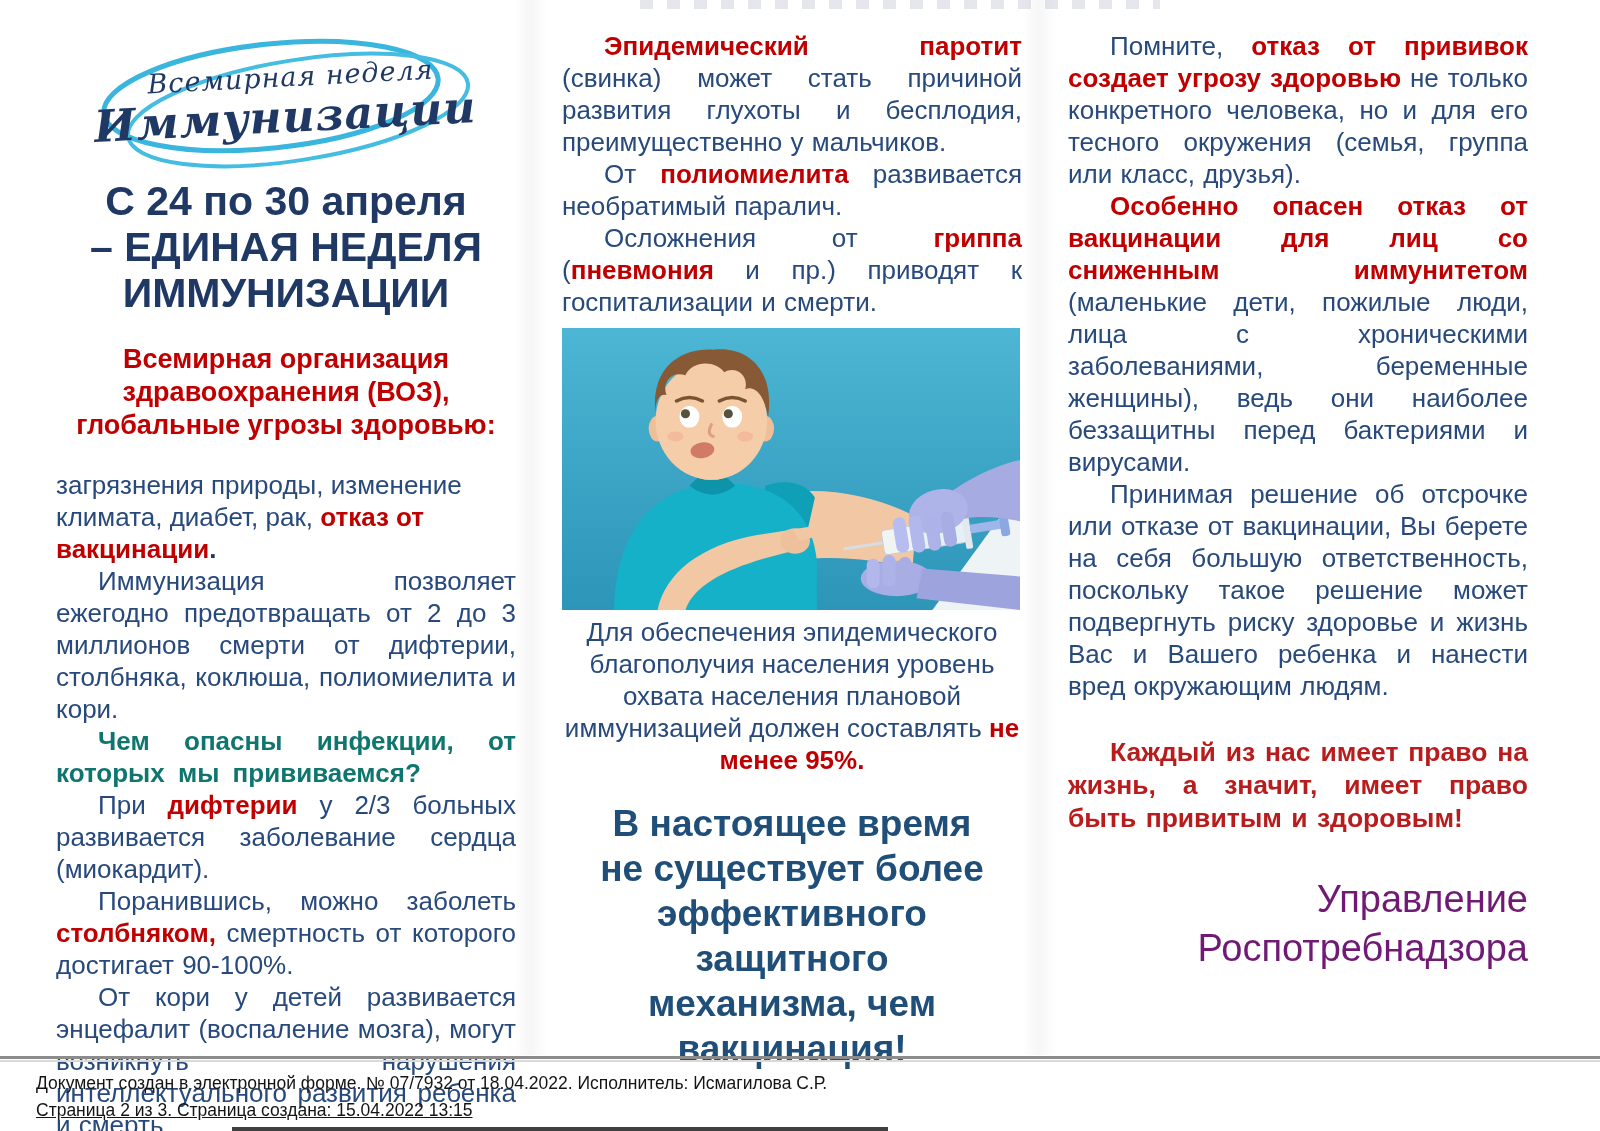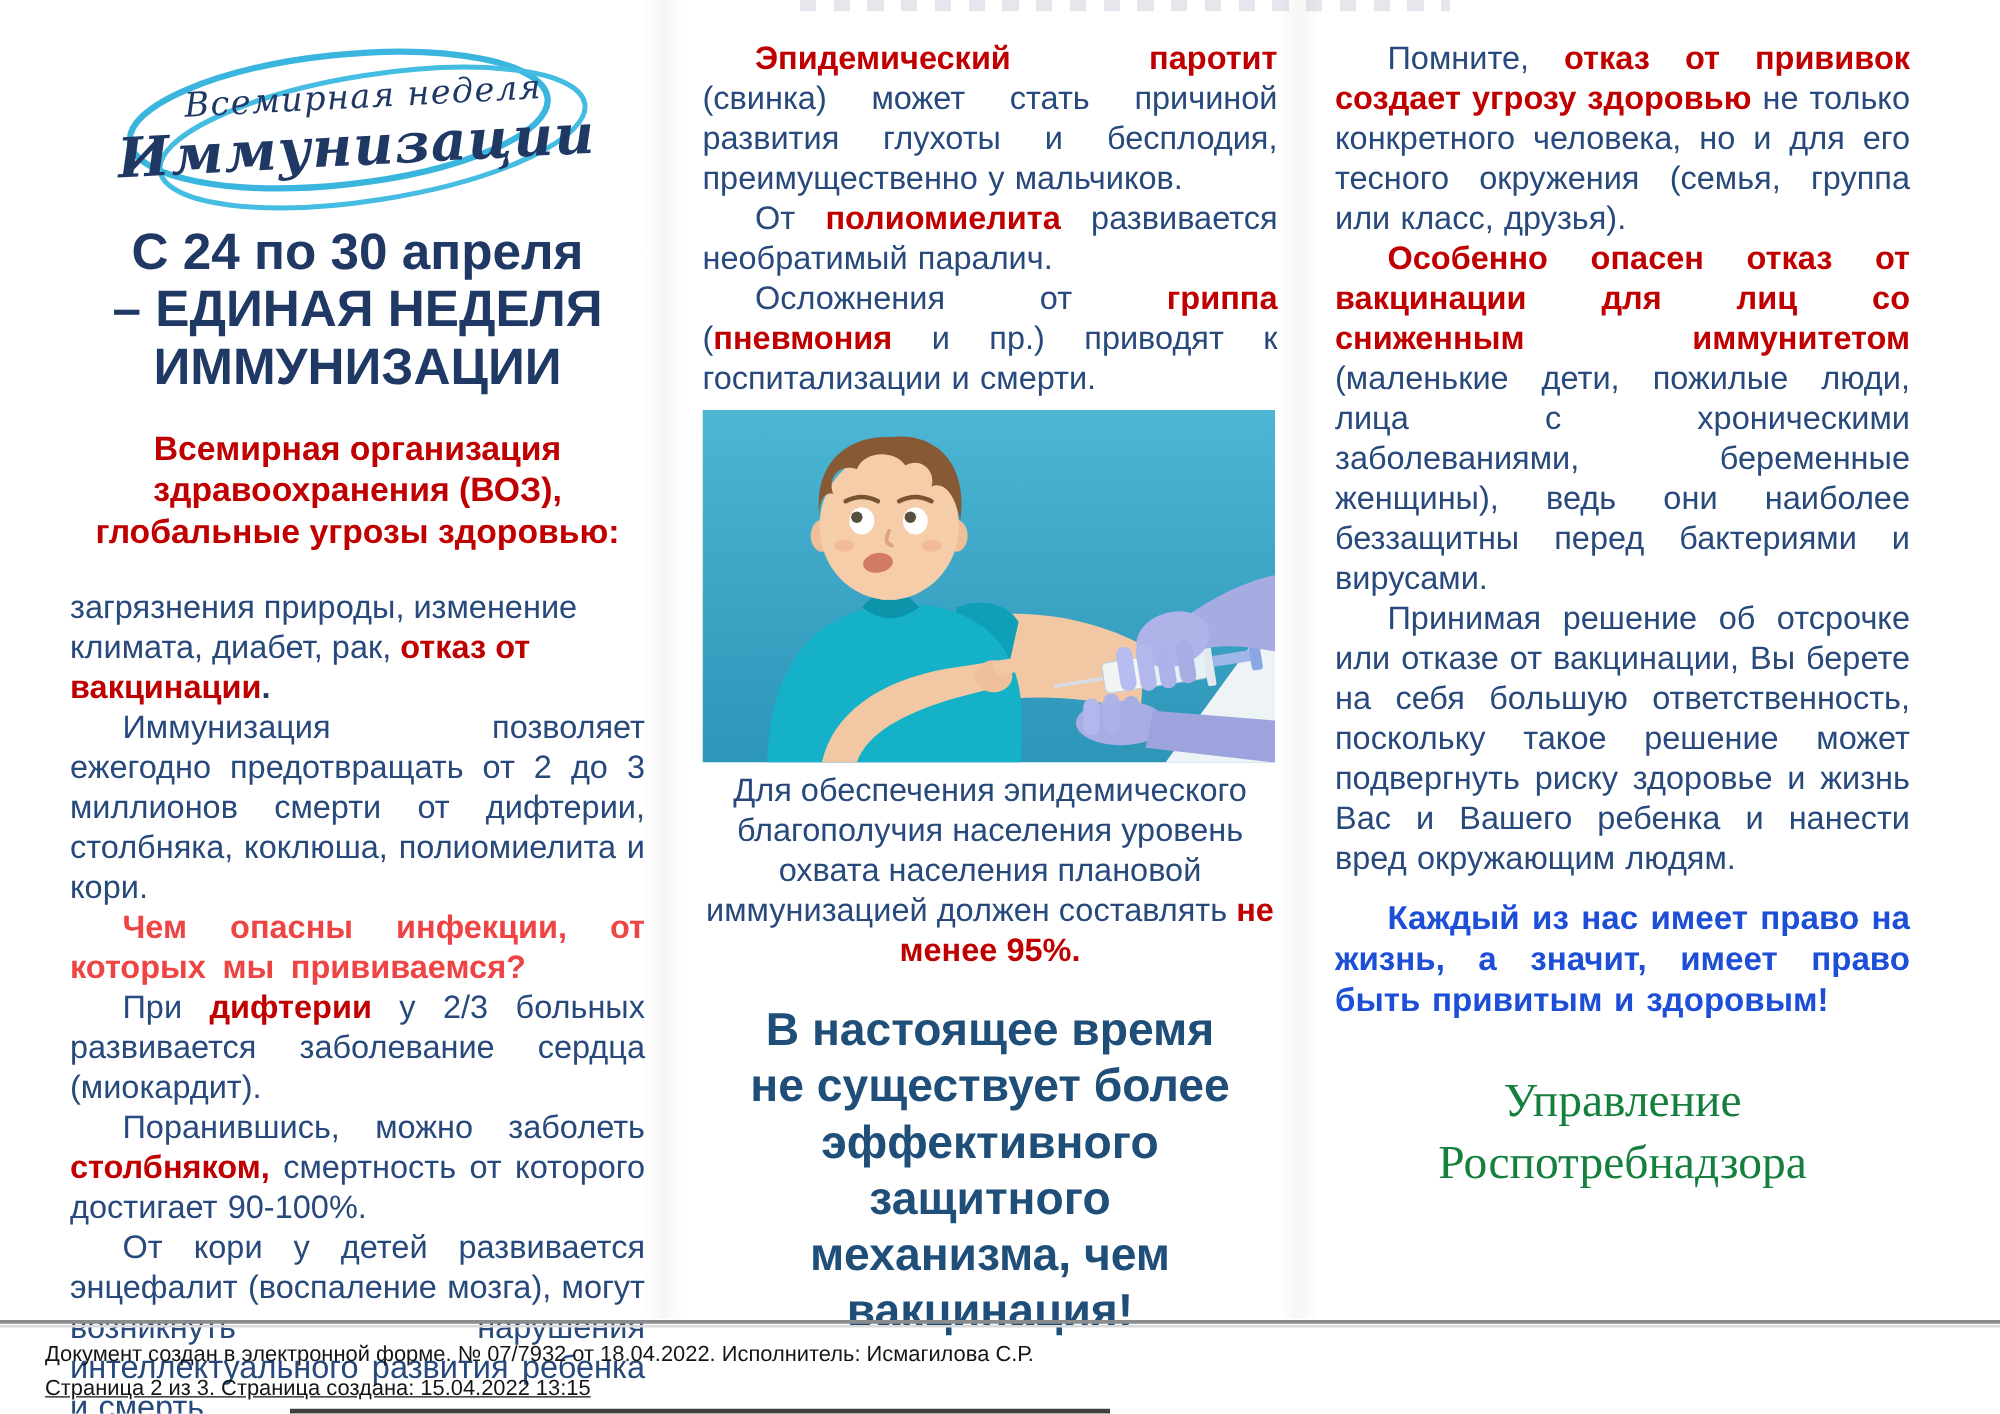--- a/index.html
+++ b/index.html
@@ -24,30 +24,30 @@
   .p{font-size:26px;line-height:32px;text-align:justify;text-indent:42px;margin:0;color:#27497C;word-spacing:1px;}
   .red{color:#C00000;}
   b.red{font-weight:bold;}
 
   
   .logo-wrap{width:400px;height:138px;margin:4px auto 2px auto;}
   .page-title{margin-top:6px;text-align:center;color:#1F3864;font-weight:bold;font-size:41px;line-height:46px;}
   .lead-red{font-size:27px;line-height:33px;font-weight:bold;color:#C00000;text-align:center;text-indent:0;}
   .threats{font-size:26px;line-height:32px;text-align:left;text-indent:0;margin:0;color:#27497C;}
   .threats .dot{color:#1F3864;font-weight:bold;}
-  .q-head{font-size:26px;line-height:32px;font-weight:bold;color:#ef4444;text-align:justify;text-indent:42px;margin:0;word-spacing:6px;}
+  .q-head{font-size:26px;line-height:32px;font-weight:bold;color:#0f766e;text-align:justify;text-indent:42px;margin:0;word-spacing:6px;}
 
   
   .photo{width:458px;height:282px;margin:10px 0 6px 0;display:block;}
   .caption{font-size:26px;line-height:32px;text-align:center;text-indent:0;margin:0;color:#27497C;}
   .slogan{margin-top:25px;text-align:center;font-weight:bold;color:#1F4E79;font-size:37px;line-height:45px;}
 
   
-  .right-red{margin-top:16px;font-size:26.5px;line-height:33px;font-weight:bold;color:#1d4ed8;text-align:justify;text-indent:42px;word-spacing:2px;}
-  .org{margin-top:40px;text-align:center;color:#15803d;font-size:38px;line-height:49px;font-family:Liberation Serif, serif;}
+  .right-red{margin-top:34px;font-size:26.5px;line-height:33px;font-weight:bold;color:#b91c1c;text-align:justify;text-indent:42px;word-spacing:2px;}
+  .org{margin-top:40px;text-align:right;color:#701a75;font-size:38px;line-height:49px;}
 
   
   .footer-line{position:absolute;left:0;top:1056px;width:1600px;height:3px;background:#8c8c8c;}
   .footer-line2{position:absolute;left:0;top:1060px;width:1600px;height:2px;background:#d9d9d9;}
   .footer-text{position:absolute;left:36px;color:#141414;font-size:17.5px;line-height:27px;}
   .ft1{top:1070px;} .ft2{top:1097px;text-decoration:underline;}
   .bottom-bar{position:absolute;left:232px;top:1127px;width:656px;height:4px;background:#404040;}
 </style>
 </head>
 <body>

